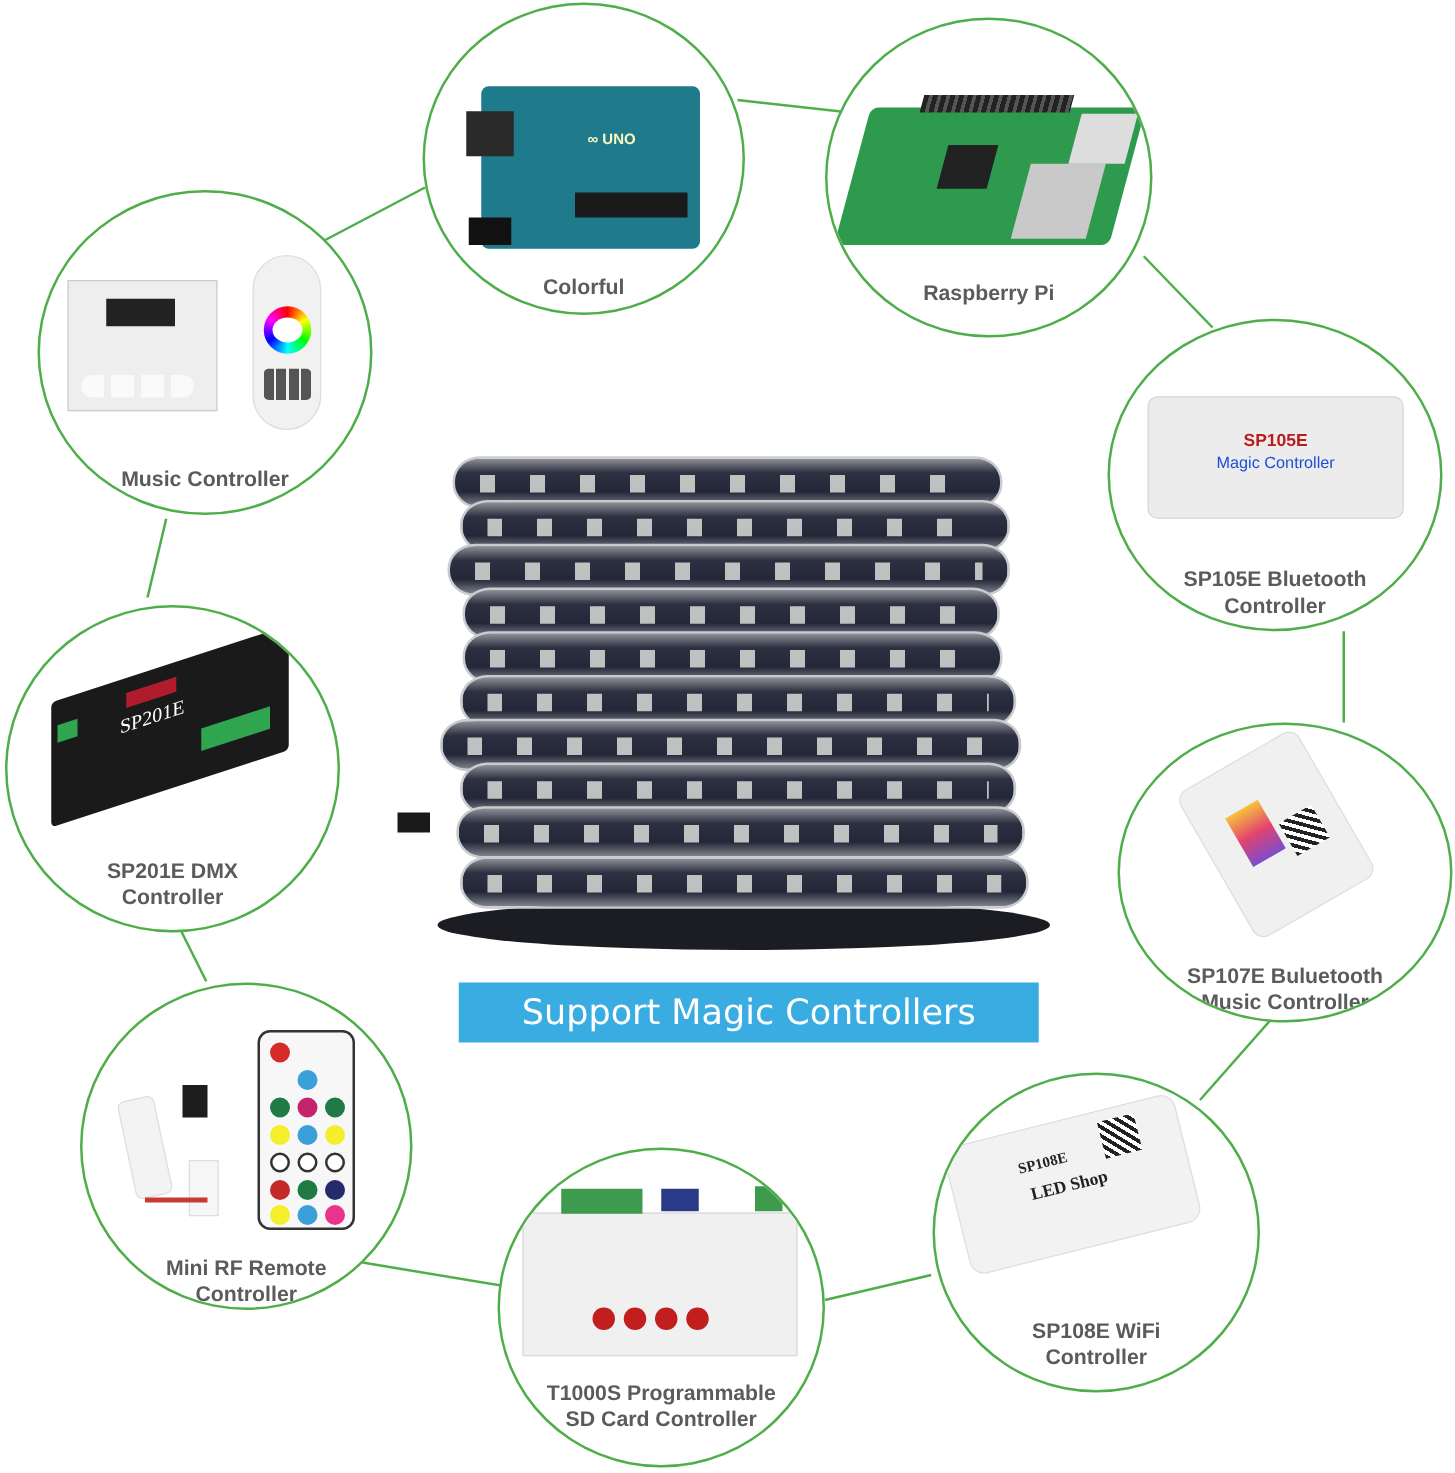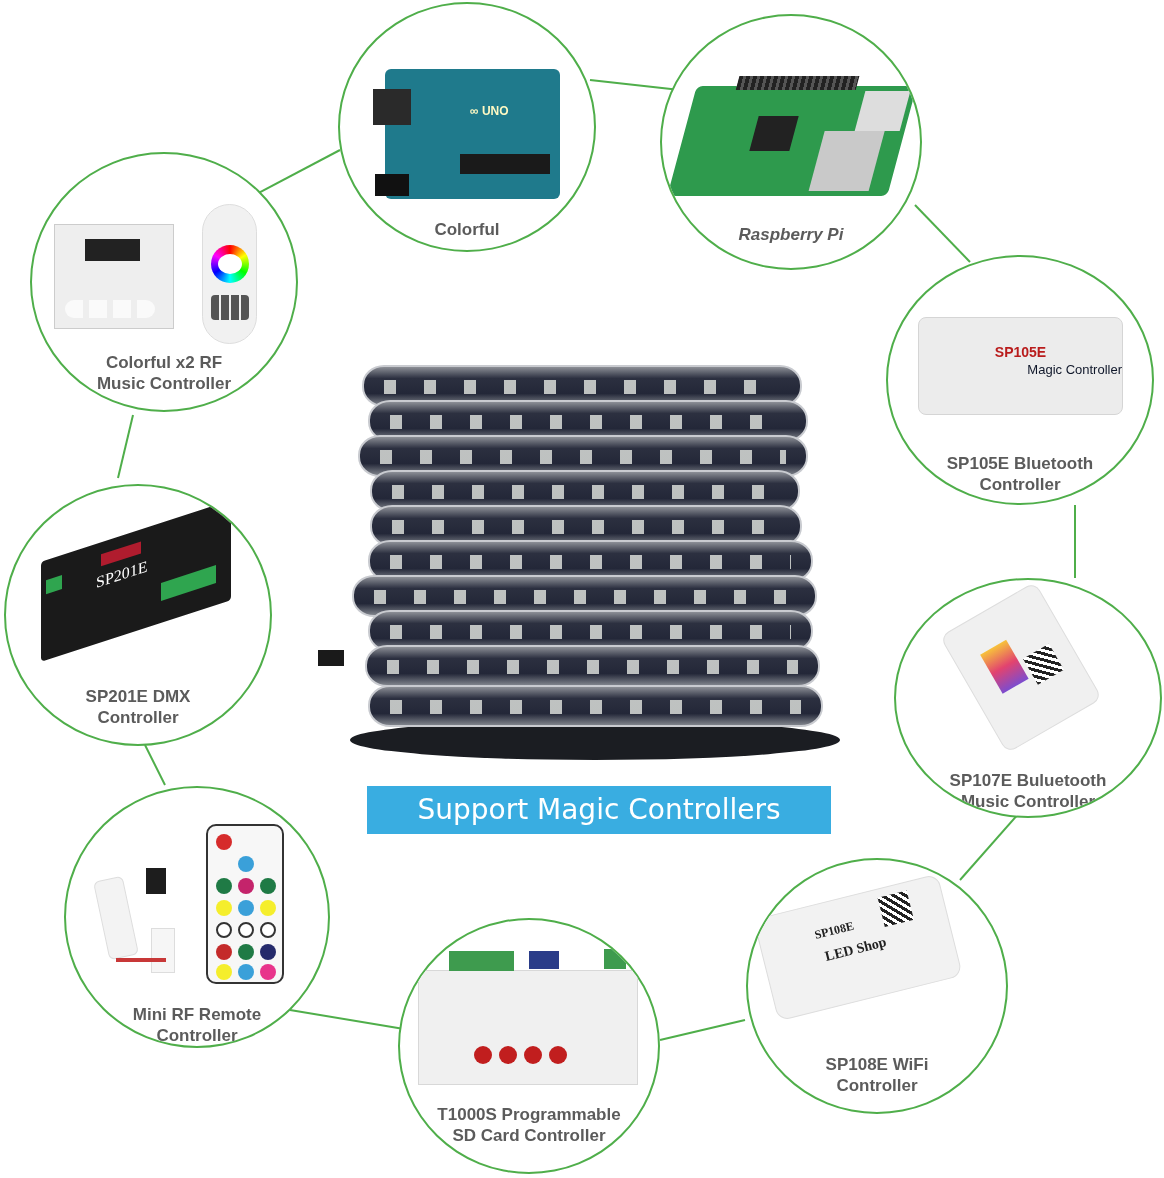--- a/index.html
+++ b/index.html
@@ -52,48 +52,47 @@
 <div class="node" style="left:338px;top:2px;width:258px;height:250px;">
   <div class="device" style="left:45px;top:65px;width:175px;height:130px;background:#1f7a8c;border-radius:6px;">
     <div style="position:absolute;left:-12px;top:20px;width:38px;height:36px;background:#2a2a2a;"></div>
     <div style="position:absolute;left:-10px;top:105px;width:34px;height:22px;background:#111;"></div>
     <div style="position:absolute;left:75px;top:85px;width:90px;height:20px;background:#1a1a1a;"></div>
     <div style="position:absolute;left:85px;top:35px;color:#fef9c3;font-size:12px;font-weight:bold;">∞ UNO</div>
   </div>
   <div class="label" style="top:215px;">Colorful</div>
 </div>
 
-<div class="node" style="left:660px;top:14px;width:262px;height:256px;font-style:italic;">
+<div class="node" style="left:660px;top:14px;width:262px;height:256px;">
   <div class="device" style="left:20px;top:70px;width:220px;height:110px;background:#2e9a4d;transform:skewX(-15deg);border-radius:6px;">
     <div style="position:absolute;left:40px;top:-10px;width:120px;height:14px;background:repeating-linear-gradient(90deg,#222 0 4px,#555 4px 7px);"></div>
     <div style="position:absolute;left:70px;top:30px;width:40px;height:35px;background:#222;"></div>
     <div style="position:absolute;left:140px;top:45px;width:60px;height:60px;background:#c9c9c9;"></div>
     <div style="position:absolute;left:170px;top:5px;width:45px;height:40px;background:#ddd;"></div>
   </div>
   <div class="label" style="top:208px;">Raspberry Pi</div>
 </div>
 
 <div class="node" style="left:30px;top:152px;width:268px;height:260px;">
   <div class="device" style="left:22px;top:70px;width:120px;height:105px;background:#eeeeee;border:1px solid #ccc;">
     <div style="position:absolute;left:30px;top:14px;width:55px;height:22px;background:#222;"></div>
     <div style="position:absolute;left:10px;top:75px;width:90px;height:18px;background:repeating-linear-gradient(90deg,#fafafa 0 18px,#eee 18px 24px);border-radius:9px;"></div>
   </div>
   <div class="device" style="left:170px;top:50px;width:55px;height:140px;background:#f1f1f1;border-radius:28px;border:1px solid #ddd;">
     <div style="position:absolute;left:8px;top:40px;width:38px;height:38px;border-radius:50%;background:conic-gradient(red,yellow,lime,cyan,blue,magenta,red);"></div>
     <div style="position:absolute;left:15px;top:49px;width:24px;height:20px;border-radius:50%;background:#fff;"></div>
     <div style="position:absolute;left:8px;top:90px;width:38px;height:25px;background:repeating-linear-gradient(90deg,#555 0 8px,transparent 8px 10px);border-radius:4px;"></div>
   </div>
-  <div class="label" style="top:198px;">Colorful x2  RF</div>
   <div class="label" style="top:219px;">Music Controller</div>
 </div>
 
 <div class="node" style="left:886px;top:255px;width:268px;height:250px;">
   <div class="device" style="left:30px;top:60px;width:205px;height:98px;background:#ececec;border-radius:8px;border:1px solid #d5d5d5;">
     <div style="position:absolute;left:0;right:0;top:26px;text-align:center;font-size:14px;font-weight:bold;color:#b91c1c;">SP105E</div>
-    <div style="position:absolute;left:0;right:0;top:44px;text-align:right;font-size:13px;color:#0f172a;">Magic Controller</div>
+    <div style="position:absolute;left:0;right:0;top:44px;text-align:center;font-size:13px;color:#1d4ed8;">Magic Controller</div>
   </div>
   <div class="label" style="top:196px;">SP105E Bluetooth</div>
   <div class="label" style="top:217px;">Controller</div>
 </div>
 
 <div class="node" style="left:4px;top:484px;width:268px;height:262px;">
   <div class="device" style="left:35px;top:45px;width:190px;height:100px;background:#1a1a1a;transform:skewY(-18deg);border-radius:4px;">
     <div style="position:absolute;left:55px;top:30px;color:#fff;font-family:'Liberation Serif',serif;font-size:16px;">SP201E</div>
     <div style="position:absolute;left:60px;top:12px;width:40px;height:12px;background:#b01c2e;"></div>
     <div style="position:absolute;left:120px;top:60px;width:55px;height:18px;background:#2fa54f;"></div>

